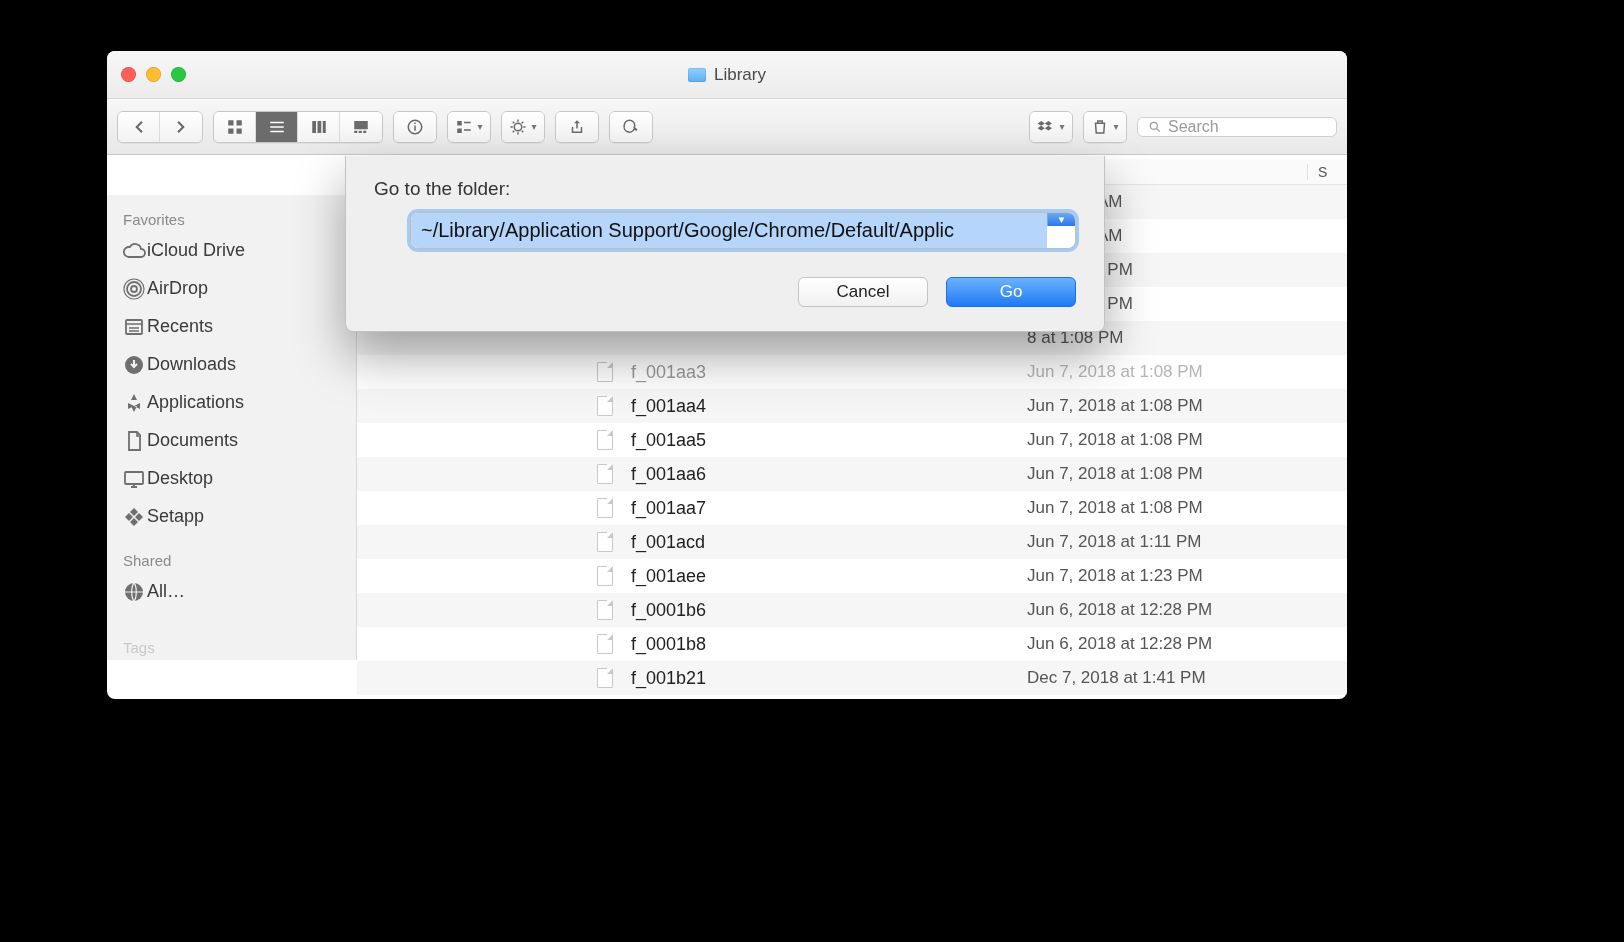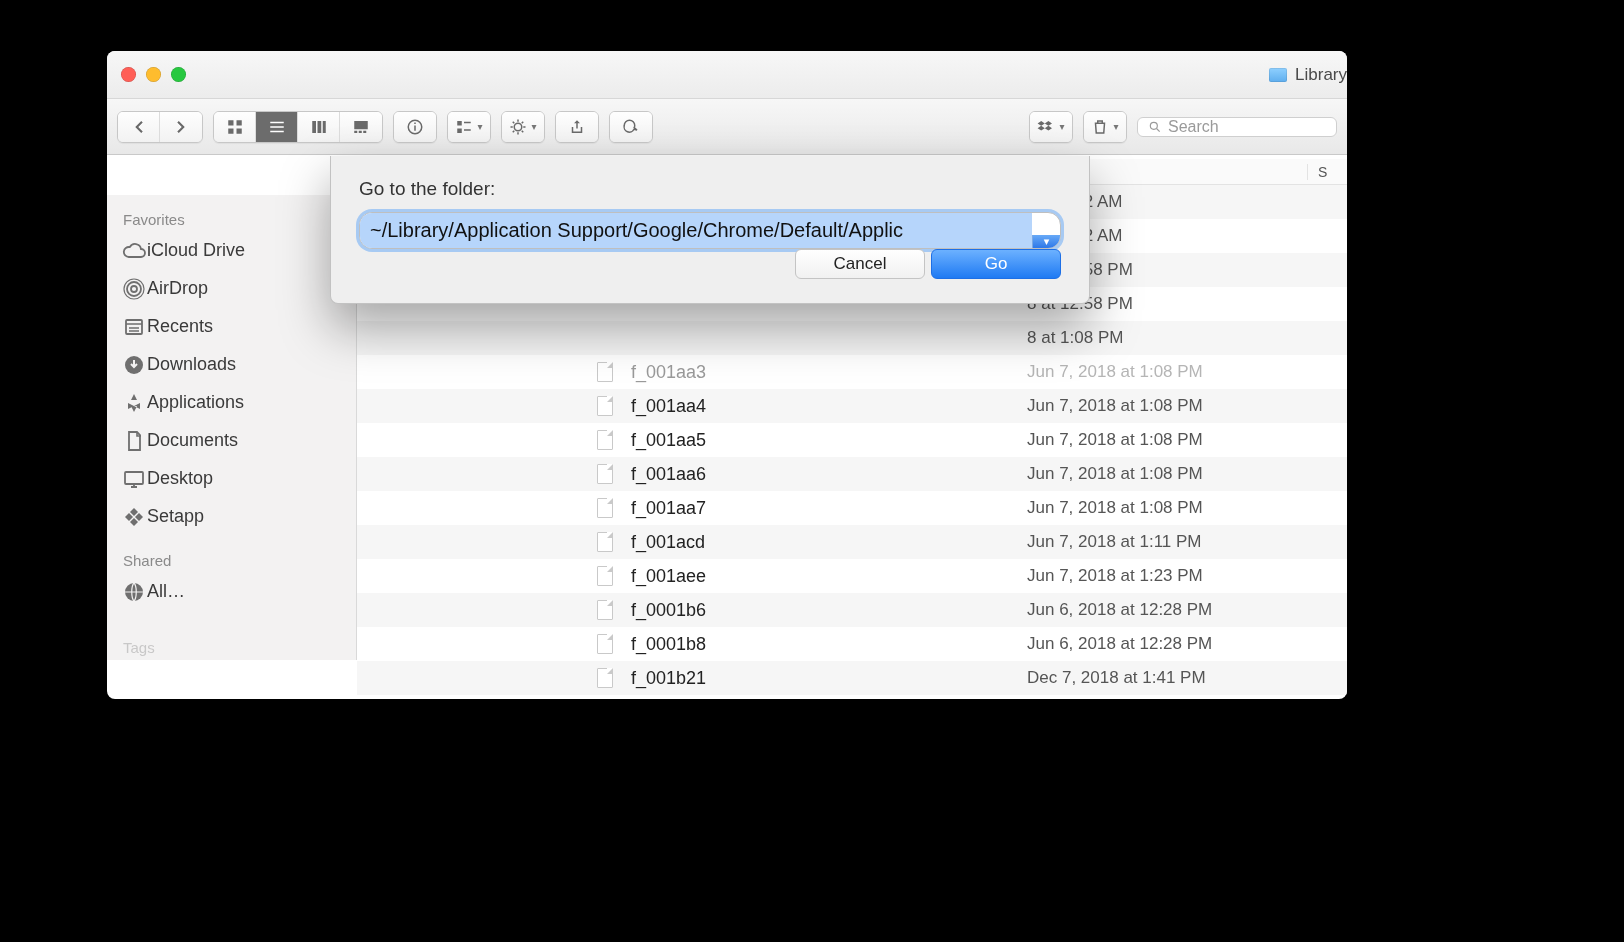--- a/index.html
+++ b/index.html
@@ -35,21 +35,21 @@
   }
   .traffic .dot {
     width: 15px; height: 15px; border-radius: 50%;
     box-shadow: inset 0 0 0 .5px rgba(0,0,0,.2);
   }
   .red{background:#ff5f57;} .yellow{background:#febc2e;} .green{background:#28c840;}
   .title-center {
     position: absolute; left:0; right:0; text-align:center;
     font-size: 17px; color:#4a4a4a;
     pointer-events:none;
-    display:flex; align-items:center; justify-content:flex-end; gap:8px;
+    display:flex; align-items:center; justify-content:center; gap:8px;
   }
   .folder-icon-sm {
     width:18px;height:14px;border-radius:2px;
     background:linear-gradient(#8fd0ff,#5faeee);
     position:relative; display:inline-block;
     box-shadow: inset 0 0 0 1px rgba(0,0,0,.08);
   }
 
   .toolbar {
     height: 56px;
@@ -139,47 +139,47 @@
     position:relative;flex-shrink:0;
   }
   .file-ico::after{
     content:"";position:absolute;right:-1px;top:-1px;width:6px;height:6px;
     background:linear-gradient(135deg,#fff 48%,#c9c9c9 52%);
   }
 
   
   .sheet{
     position:absolute;
-    left:330px; top:156px;
+    left:345px; top:156px;
     width:760px;
     background:#efefef;
     border:1px solid #c2c2c2;
     border-top:none;
     border-radius:0 0 8px 8px;
     box-shadow: 0 24px 50px rgba(0,0,0,.35);
     padding: 22px 28px 24px;
   }
   .sheet-label{font-size:19px;color:#333;margin-bottom:12px;}
   .combo{
-    display:flex;align-items:flex-end;
-    border:1px solid #bfbfbf;border-radius:13px;
+    display:flex;align-items:flex-start;
+    border:1px solid #bfbfbf;border-radius:8px;
     box-shadow: 0 0 0 3px #a7caf3;
-    overflow:hidden; background:#fff;
+    overflow:hidden; background:#fff;margin-left:36px;
   }
   .combo input{
     flex:1;border:none;outline:none;font-size:20px;padding:6px 10px;
     background:#b6d5fb;color:#111;
   }
   .combo .drop{
     width:28px;display:flex;align-items:center;justify-content:center;
     background:linear-gradient(#67a9f7,#2e78e8);color:#fff;font-size:11px;
     border-left:1px solid #7aa9e4;
   }
   .sheet-buttons{
-    display:flex;justify-content:flex-end;gap:6px;
+    display:flex;justify-content:flex-end;gap:18px;margin-top:28px;
   }
   .mac-btn{
     min-width:130px;height:30px;border-radius:6px;
     border:1px solid #c4c4c4;background:linear-gradient(#ffffff,#f1f1f1);
     font-size:17px;color:#222;display:flex;align-items:center;justify-content:center;
   }
   .mac-btn.primary{
     border:1px solid #1d6fe6;
     background:linear-gradient(#6cb1ff,#1f7af3);
     color:#fff;

